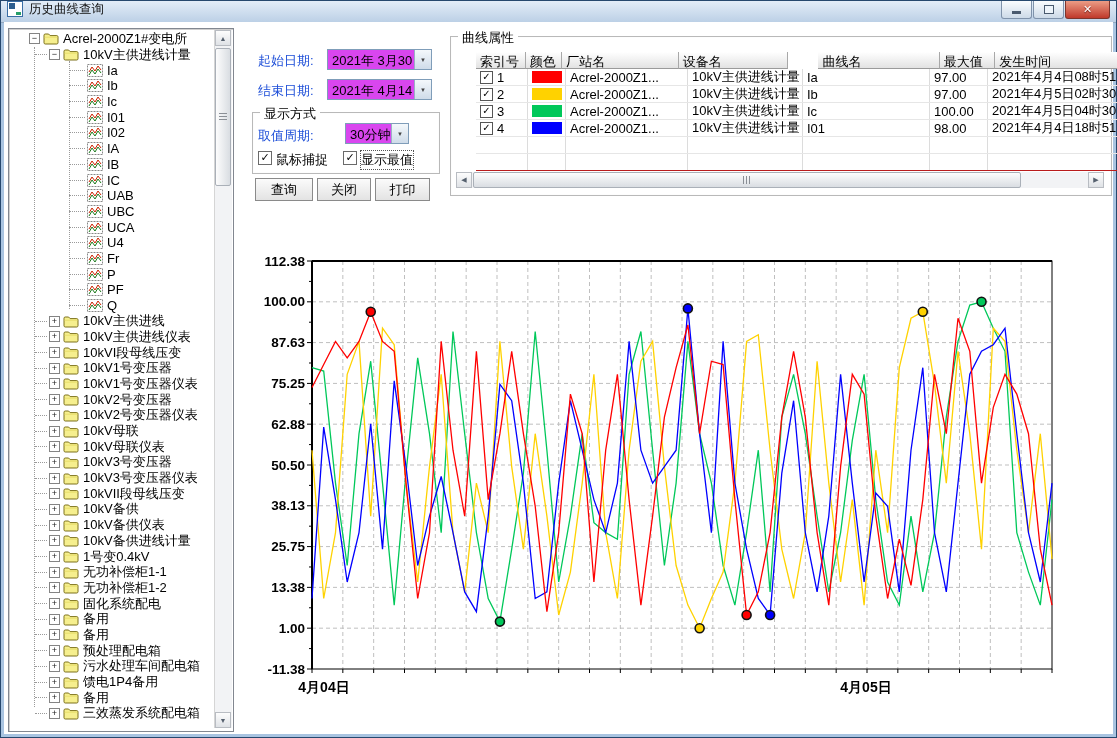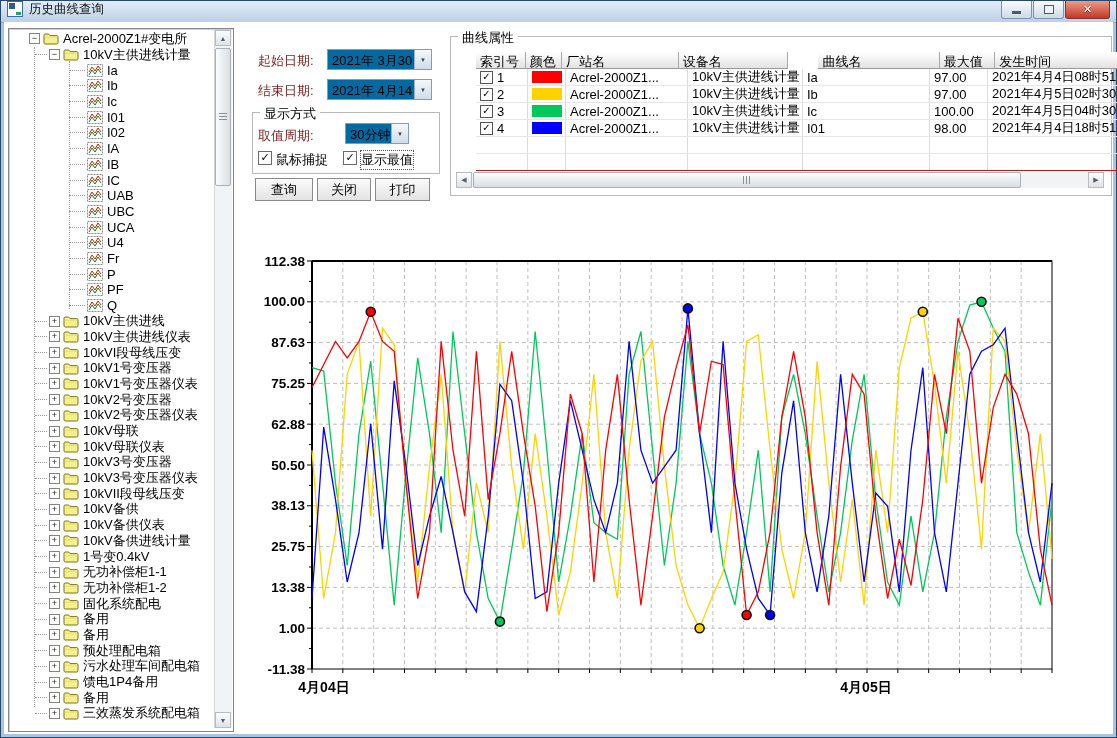--- a/index.html
+++ b/index.html
@@ -30,22 +30,22 @@
   .tlabel{font-size:13px;color:#000;}
   .spine{position:absolute;border-left:1px dotted #9a9a9a;width:0;z-index:1;}
   .vscroll{position:absolute;right:1px;top:1px;width:17px;height:698px;background:#f2f3f5;border-left:1px solid #d5d5d5;}
   .sbtn{position:absolute;left:0;width:16px;height:16px;background:linear-gradient(#fdfdfd,#dfe2e6);border:1px solid #b8bcc2;box-sizing:border-box;font-size:7px;color:#55606e;display:flex;align-items:center;justify-content:center;}
   .vthumb{position:absolute;left:0;width:16px;background:linear-gradient(90deg,#fdfdfd,#d9dde2);border:1px solid #aab0b8;box-sizing:border-box;border-radius:2px;}
   .grip{position:absolute;left:3px;right:3px;top:50%;height:8px;margin-top:-4px;background:repeating-linear-gradient(#8a8f96 0 1px,transparent 1px 3px);}
   .hthumb .grip{left:50%;top:3px;bottom:3px;height:auto;width:8px;margin:0 0 0 -4px;background:repeating-linear-gradient(90deg,#8a8f96 0 1px,transparent 1px 3px);}
   
   .group{position:absolute;border:1px solid #b9b9b9;box-shadow:inset 0 0 0 1px #fdfdfd;}
   .glabel{position:absolute;top:-8px;left:7px;background:#fff;padding:0 4px;font-size:13px;color:#000;}
-  .flabel{position:absolute;font-size:13px;color:#7f1d1d;}
-  .combo{position:absolute;background:#0369a1;border:1px solid #7f9db9;display:flex;align-items:stretch;box-sizing:border-box;}
+  .flabel{position:absolute;font-size:13px;color:#1d4ed8;}
+  .combo{position:absolute;background:#d946ef;border:1px solid #7f9db9;display:flex;align-items:stretch;box-sizing:border-box;}
   .combo .val{flex:1;font-size:13px;padding:2px 3px 0 4px;white-space:pre;overflow:hidden;}
   .combo .drop{width:16px;background:linear-gradient(#f4f8fb,#cfdce9);border-left:1px solid #9ab0c6;display:flex;align-items:center;justify-content:center;font-size:6px;color:#444;}
   .chk{position:absolute;width:12px;height:12px;border:1px solid #6a6a6a;background:#fff;font-size:11px;line-height:11px;text-align:center;color:#000;}
   .chklabel{position:absolute;font-size:13px;color:#000;}
   .focusrect{outline:1px dotted #555;}
   .btn{position:absolute;height:21px;background:linear-gradient(#fbfbfb,#e3e3e3);border:1px solid #8a8a8a;font-size:13px;display:flex;align-items:center;justify-content:center;color:#000;}
   
   .tablewrap{position:absolute;left:476px;top:52px;width:649px;height:118px;overflow:hidden;border-bottom:1px solid #b91c1c;}
   .thead{display:flex;height:17px;}
   .th{box-sizing:border-box;height:17px;background:linear-gradient(#ffffff,#e2e2e2);border-right:1px solid #a8a8a8;border-bottom:1px solid #9a9a9a;font-size:13px;padding:1px 0 0 4px;white-space:nowrap;overflow:hidden;}

